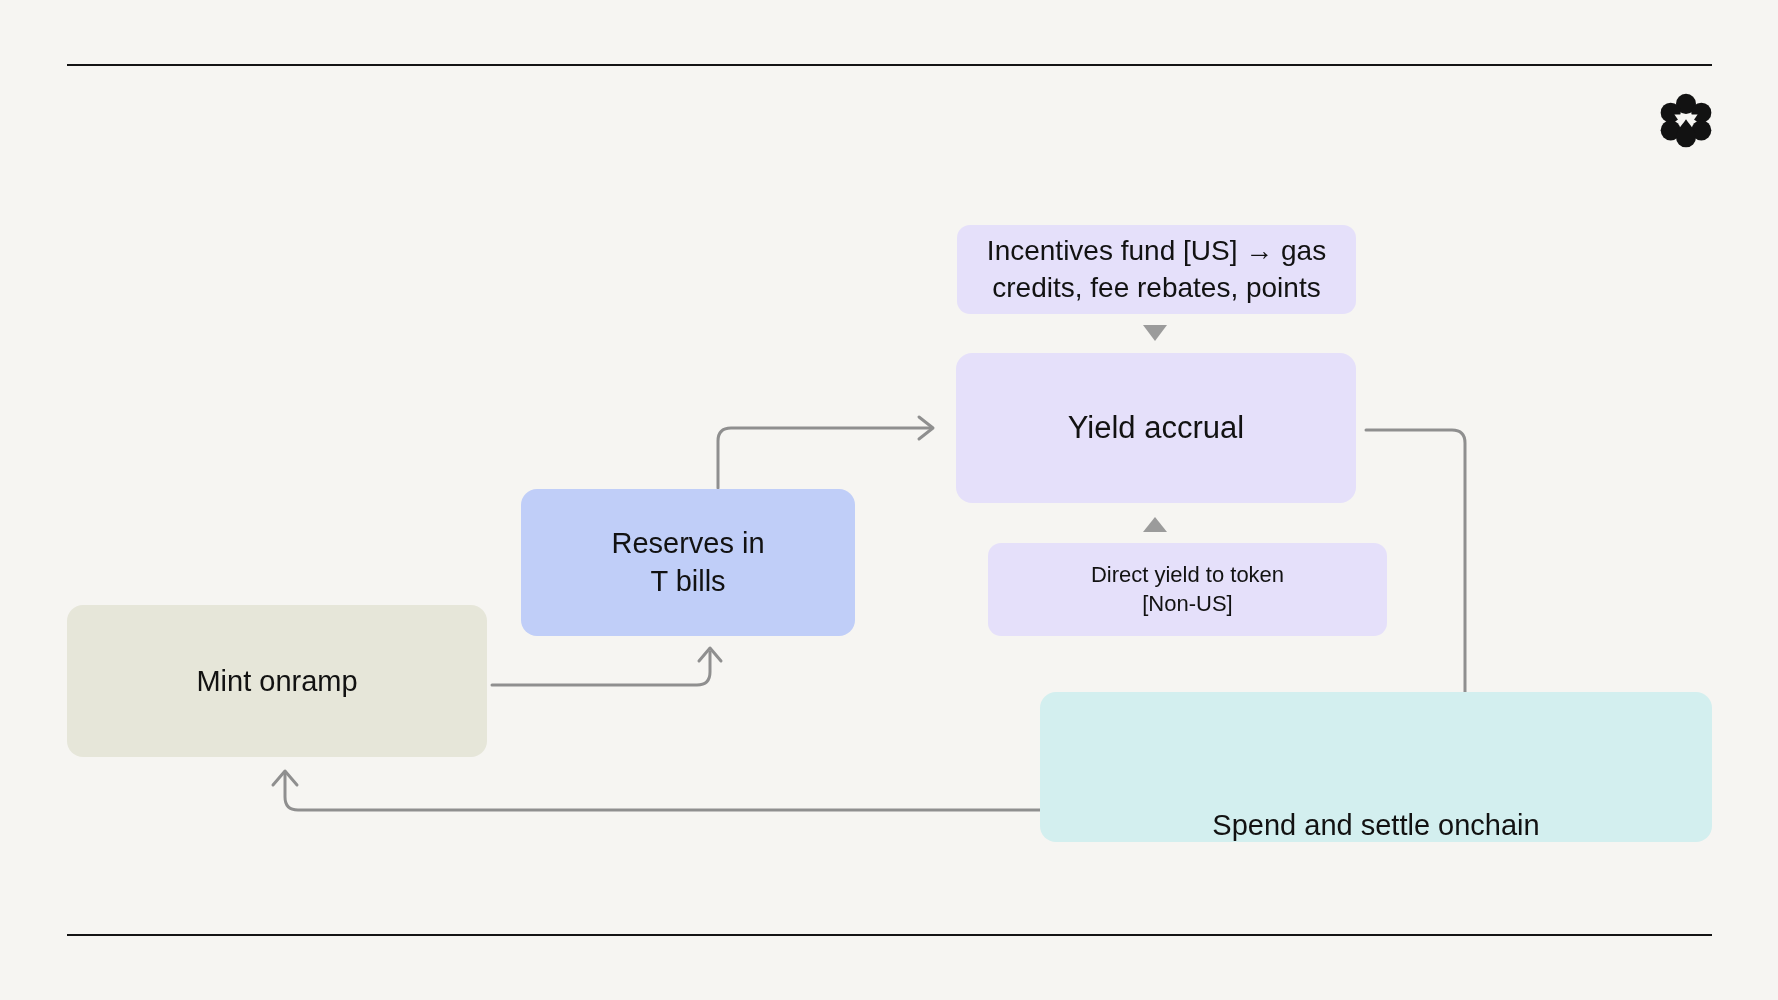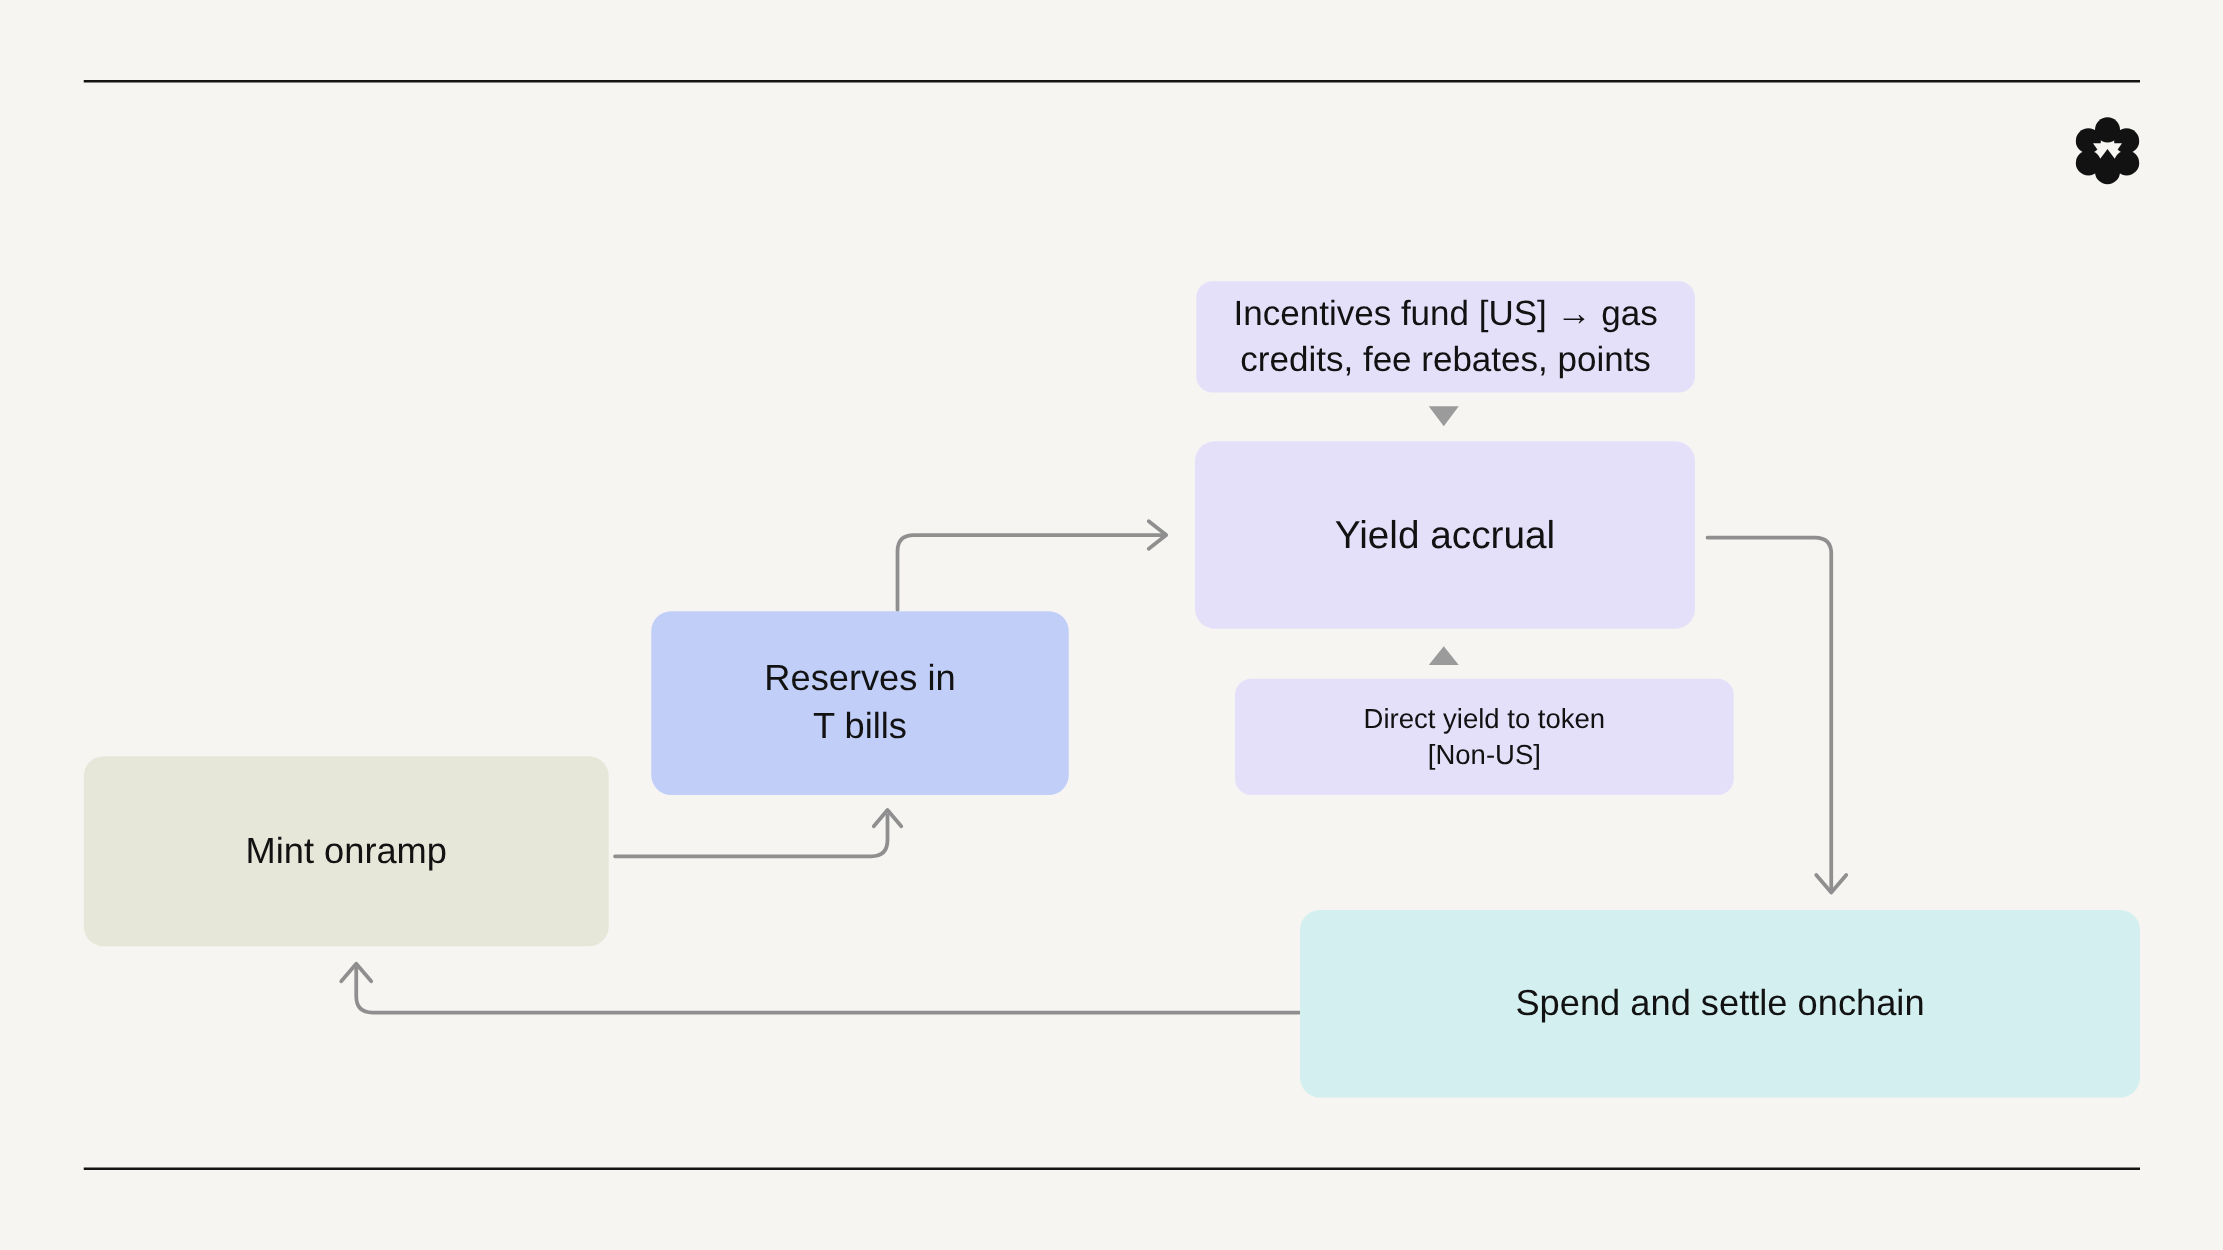--- a/index.html
+++ b/index.html
@@ -29,21 +29,21 @@
   .node{
     position:absolute;display:flex;align-items:center;justify-content:center;
     text-align:center;color:var(--ink);
   }
   .node span{white-space:pre-line;display:block;}
   .node-incentives{left:957px;top:225px;width:399px;height:89px;background:var(--lavender);border-radius:13px;font-size:28px;font-weight:500;line-height:1.3;}
   .node-yield{left:956px;top:353px;width:400px;height:150px;background:var(--lavender);border-radius:16px;font-size:31px;font-weight:500;}
   .node-direct{left:957px;top:543px;width:399px;height:93px;background:var(--lavender);border-radius:13px;font-size:22px;font-weight:500;line-height:1.3;margin-left:31px;}
   .node-reserves{left:521px;top:489px;width:334px;height:147px;background:var(--blue);border-radius:16px;font-size:29px;font-weight:500;line-height:1.3;}
   .node-mint{left:67px;top:605px;width:420px;height:152px;background:var(--olive);border-radius:16px;font-size:29px;font-weight:500;}
-  .node-spend{left:1040px;top:728px;width:672px;height:150px;background:var(--teal);border-radius:16px;font-size:29px;font-weight:500;}
+  .node-spend{left:1040px;top:692px;width:672px;height:150px;background:var(--teal);border-radius:16px;font-size:29px;font-weight:500;align-items:flex-end;}
 </style>
 </head>
 <body>
 
 <div class="stage">
 
   <div class="rule rule-top"></div>
 
 
   <svg class="logo" viewBox="0 0 56 62" aria-hidden="true">

